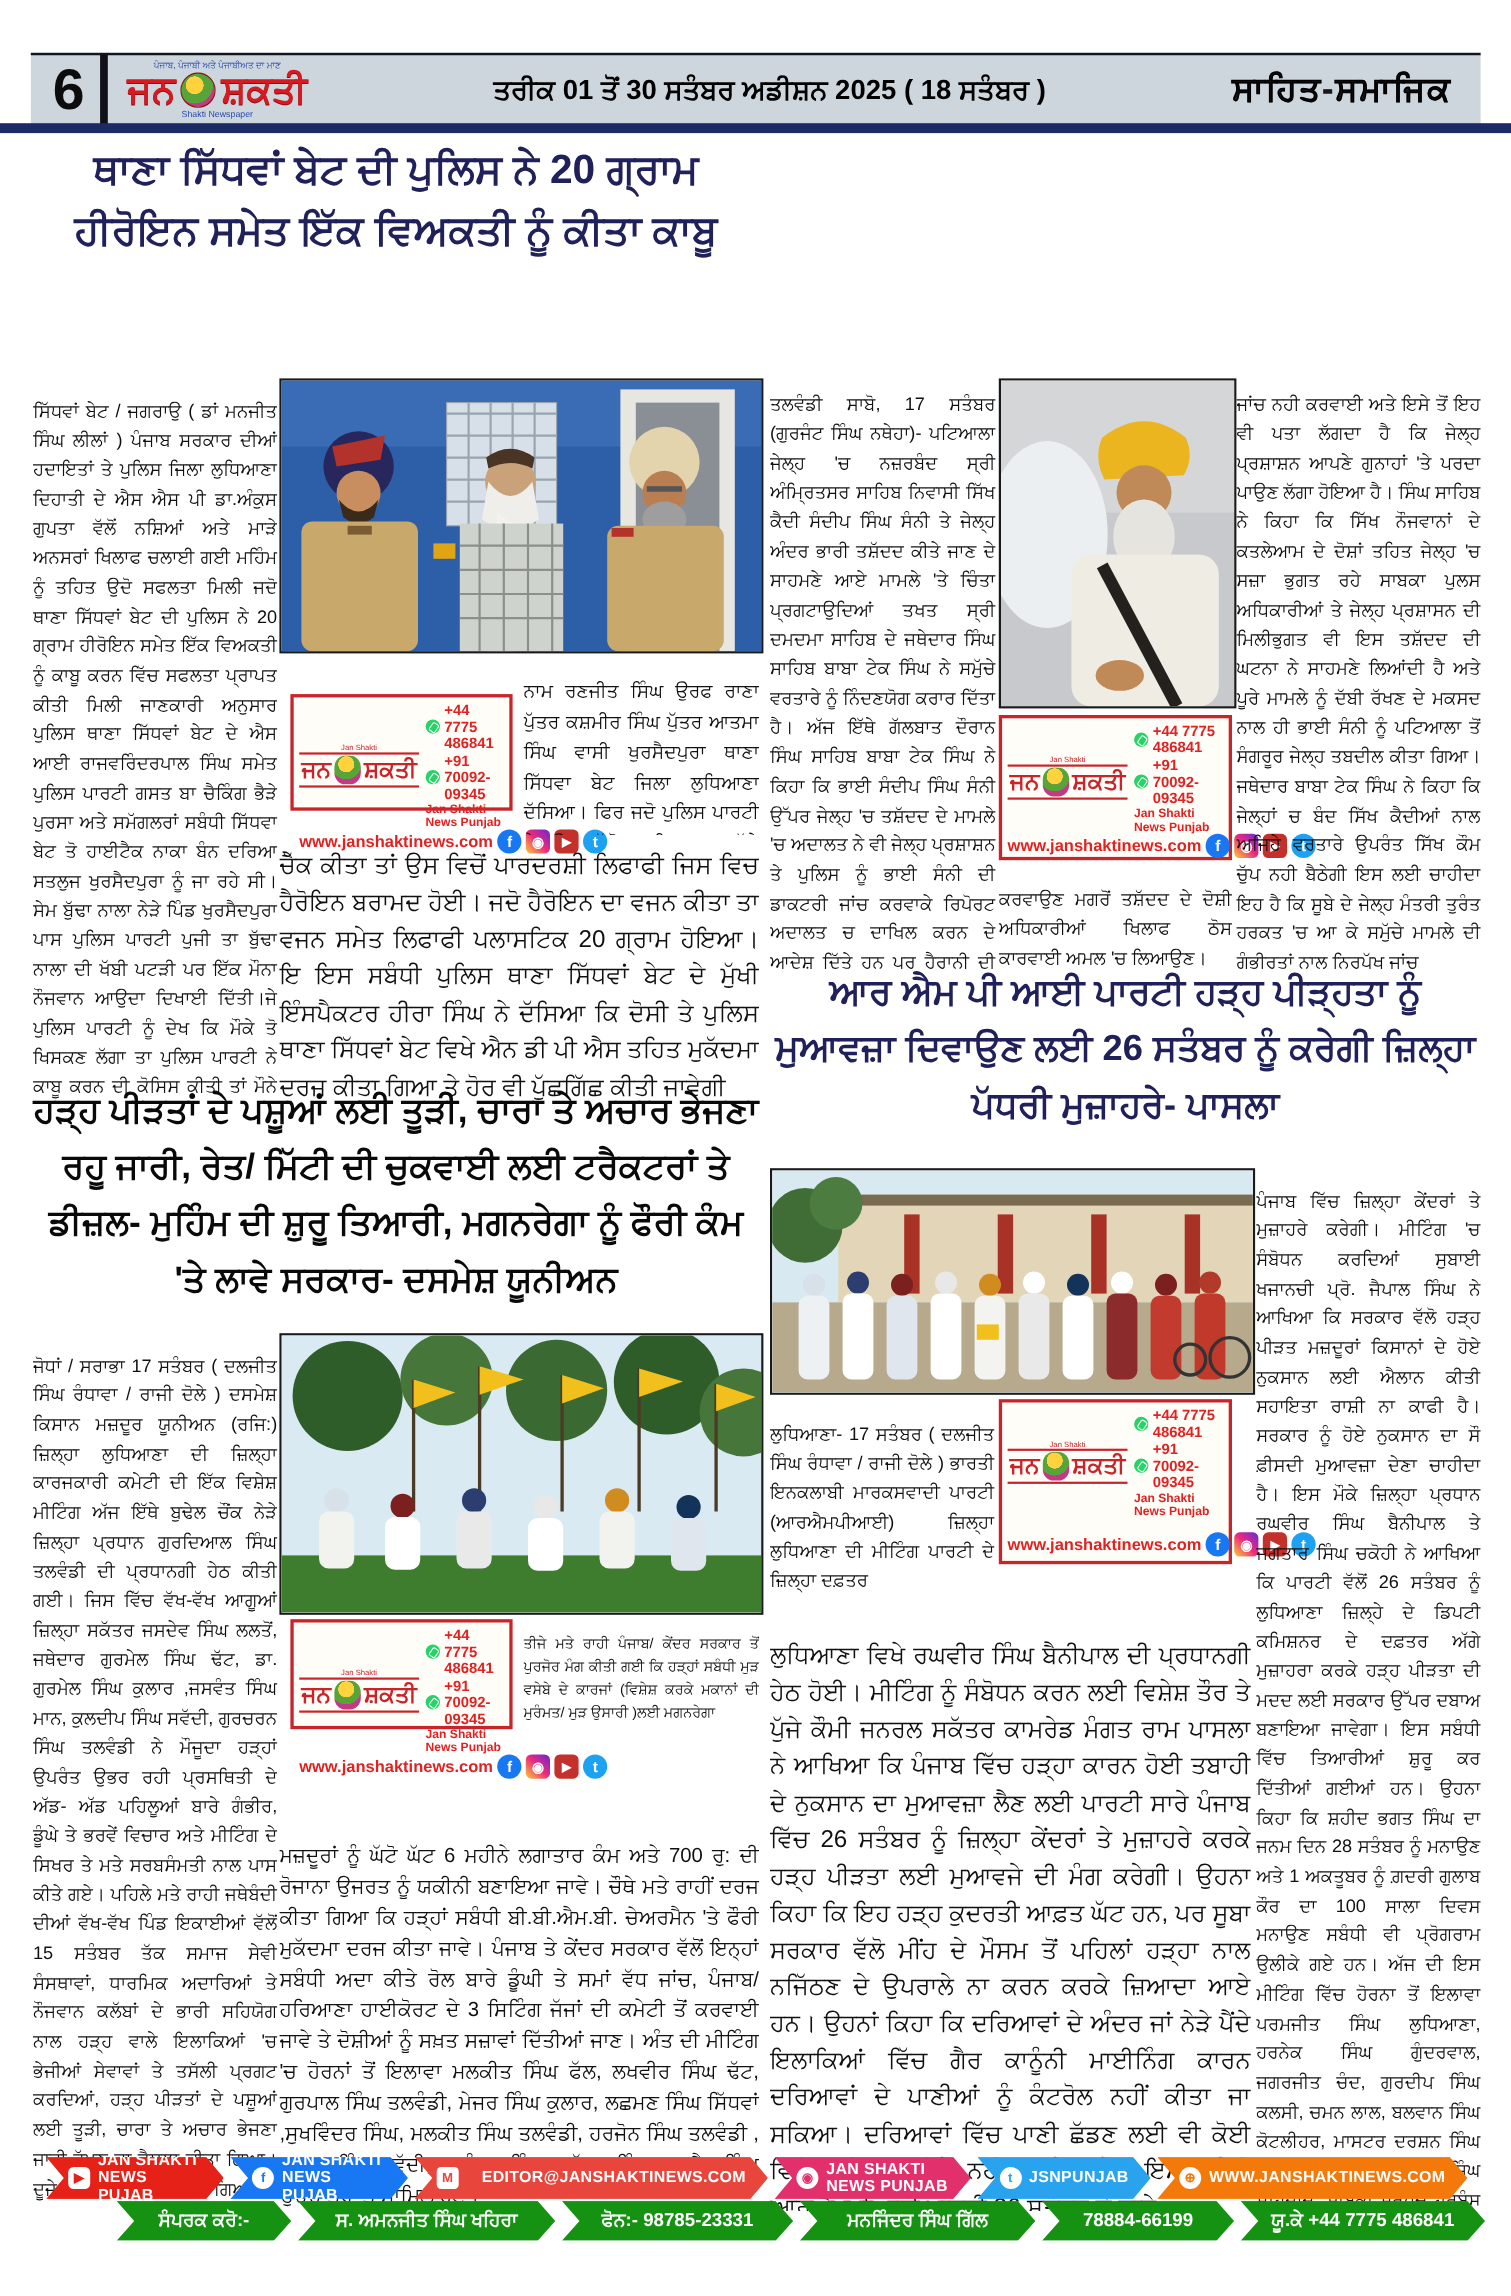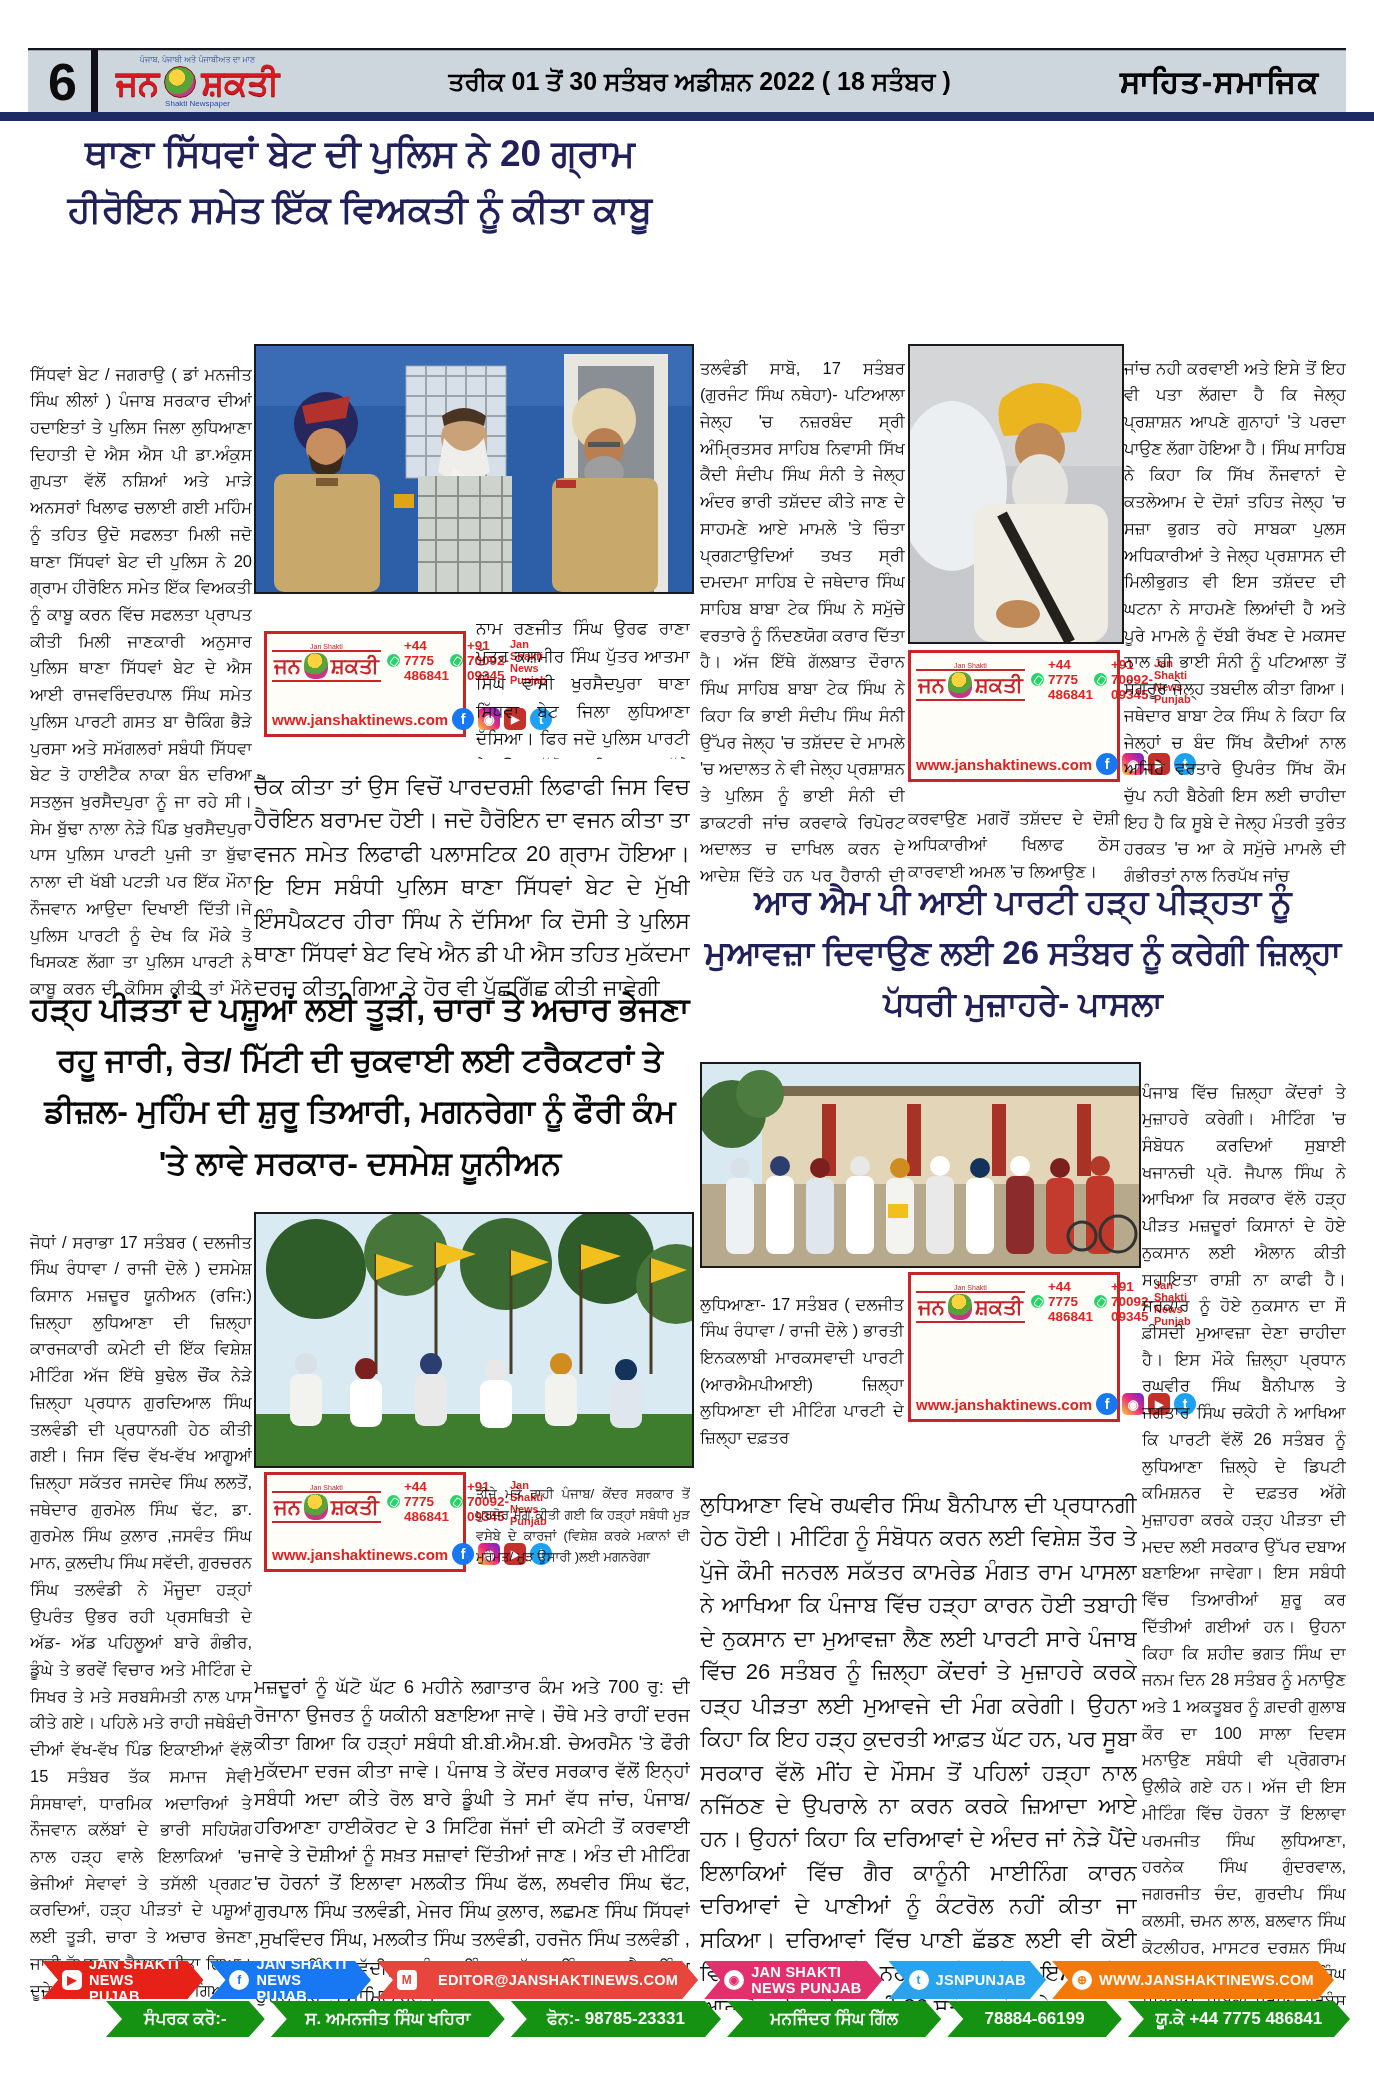--- a/index.html
+++ b/index.html
@@ -35,21 +35,21 @@
   
   .logobox{position:absolute;background:#fffdf8;border:3px solid #c8242a;box-sizing:border-box;
            display:flex;flex-direction:column;justify-content:space-between;padding:4px 5px;}
   .lb-top{display:flex;gap:6px;align-items:center;}
   .lb-brand{display:flex;flex-direction:column;align-items:center;flex:1;}
   .lb-script{font-size:7px;color:#c8242a;}
   .lb-words{display:flex;align-items:center;gap:3px;font-weight:bold;color:#c8242a;font-size:21px;
             border-top:2px solid #c8242a;border-bottom:2px solid #c8242a;padding:1px 2px;}
   .lb-emblem{width:24px;height:26px;border-radius:40%;
              background:radial-gradient(circle at 45% 30%, #ffd23e 0 32%, #58a33a 33% 60%, #c23a86 61% 100%);}
-  .lb-contact{display:flex;flex-direction:row;align-items:flex-start;gap:1px;}
+  .lb-contact{display:flex;flex-direction:column;align-items:flex-end;gap:1px;}
   .lb-phone{display:flex;align-items:center;gap:4px;font-weight:bold;color:#e02222;font-size:13.5px;}
   .wa{width:13px;height:13px;border-radius:50%;background:#25d366;position:relative;flex:none;}
   .wa::before{content:"";position:absolute;left:4px;top:3px;width:5px;height:7px;border:1.5px solid #fff;
               border-radius:2px;transform:rotate(35deg);}
   .lb-channel{font-size:11px;font-weight:bold;color:#e02222;}
   .lb-bottom{display:flex;align-items:center;gap:4px;}
   .lb-site{font-weight:bold;color:#e02222;font-size:15px;flex:1;}
   .si{width:22px;height:22px;border-radius:50%;display:inline-flex;align-items:center;justify-content:center;
       color:#fff;font-weight:bold;font-size:14px;flex:none;}
   .si-fb{background:#1877f2;border-radius:50%;}
@@ -86,21 +86,21 @@
     <div class="vrule"></div>
     <div class="mlogo">
       <span class="mlogo-tag">ਪੰਜਾਬ, ਪੰਜਾਬੀ ਅਤੇ ਪੰਜਾਬੀਅਤ ਦਾ ਮਾਣ</span>
       <span class="mlogo-words">
         <span>ਜਨ</span>
         <span class="memblem"></span>
         <span>ਸ਼ਕਤੀ</span>
       </span>
       <span class="mlogo-sub">Shakti Newspaper</span>
     </div>
-    <div class="mdate">ਤਰੀਕ 01 ਤੋਂ 30 ਸਤੰਬਰ ਅਡੀਸ਼ਨ 2022 ( 18 ਸਤੰਬਰ )</div>
+    <div class="mdate">ਤਰੀਕ 01 ਤੋਂ 30 ਸਤੰਬਰ ਅਡੀਸ਼ਨ 2025 ( 18 ਸਤੰਬਰ )</div>
     <div class="msection">ਸਾਹਿਤ-ਸਮਾਜਿਕ</div>
   </header>
   <div class="navybar"></div>
 
   <section class="article" style="left:30px;top:126px;width:660px;height:860px;">
     <h2 class="headline h-navy" style="width:660px;font-size:37px;line-height:1.5;">ਥਾਣਾ ਸਿੱਧਵਾਂ ਬੇਟ ਦੀ ਪੁਲਿਸ ਨੇ 20 ਗ੍ਰਾਮ ਹੀਰੋਇਨ ਸਮੇਤ ਇੱਕ ਵਿਅਕਤੀ ਨੂੰ ਕੀਤਾ ਕਾਬੂ</h2>
     <p class="para body-s" style="left:0;top:218px;width:222px;height:642px;">ਸਿੱਧਵਾਂ ਬੇਟ / ਜਗਰਾਉ ( ਡਾਂ ਮਨਜੀਤ ਸਿੰਘ ਲੀਲਾਂ ) ਪੰਜਾਬ ਸਰਕਾਰ ਦੀਆਂ ਹਦਾਇਤਾਂ ਤੇ ਪੁਲਿਸ ਜਿਲਾ ਲੁਧਿਆਣਾ ਦਿਹਾਤੀ ਦੇ ਐਸ ਐਸ ਪੀ ਡਾ.ਅੰਕੁਸ ਗੁਪਤਾ ਵੱਲੋਂ ਨਸ਼ਿਆਂ ਅਤੇ ਮਾੜੇ ਅਨਸਰਾਂ ਖਿਲਾਫ ਚਲਾਈ ਗਈ ਮਹਿੰਮ ਨੂੰ ਤਹਿਤ ਉਦੋ ਸਫਲਤਾ ਮਿਲੀ ਜਦੋ ਥਾਣਾ ਸਿੱਧਵਾਂ ਬੇਟ ਦੀ ਪੁਲਿਸ ਨੇ 20 ਗ੍ਰਾਮ ਹੀਰੋਇਨ ਸਮੇਤ ਇੱਕ ਵਿਅਕਤੀ ਨੂੰ ਕਾਬੂ ਕਰਨ ਵਿੱਚ ਸਫਲਤਾ ਪ੍ਰਾਪਤ ਕੀਤੀ ਮਿਲੀ ਜਾਣਕਾਰੀ ਅਨੁਸਾਰ ਪੁਲਿਸ ਥਾਣਾ ਸਿੱਧਵਾਂ ਬੇਟ ਦੇ ਐਸ ਆਈ ਰਾਜਵਰਿੰਦਰਪਾਲ ਸਿੰਘ ਸਮੇਤ ਪੁਲਿਸ ਪਾਰਟੀ ਗਸਤ ਬਾ ਚੈਕਿੰਗ ਭੈੜੇ ਪੁਰਸਾ ਅਤੇ ਸਮੱਗਲਰਾਂ ਸਬੰਧੀ ਸਿੱਧਵਾ ਬੇਟ ਤੋ ਹਾਈਟੈਕ ਨਾਕਾ ਬੰਨ ਦਰਿਆ ਸਤਲੁਜ ਖੁਰਸੈਦਪੁਰਾ ਨੂੰ ਜਾ ਰਹੇ ਸੀ। ਸੇਮ ਬੁੱਢਾ ਨਾਲਾ ਨੇੜੇ ਪਿੰਡ ਖੁਰਸੈਦਪੁਰਾ ਪਾਸ ਪੁਲਿਸ ਪਾਰਟੀ ਪੁਜੀ ਤਾ ਬੁੱਢਾ ਨਾਲਾ ਦੀ ਖੱਬੀ ਪਟੜੀ ਪਰ ਇੱਕ ਮੌਨਾ ਨੌਜਵਾਨ ਆਉਦਾ ਦਿਖਾਈ ਦਿੱਤੀ।ਜੇ ਪੁਲਿਸ ਪਾਰਟੀ ਨੂੰ ਦੇਖ ਕਿ ਮੌਕੇ ਤੋ ਖਿਸਕਣ ਲੱਗਾ ਤਾ ਪੁਲਿਸ ਪਾਰਟੀ ਨੇ ਕਾਬੂ ਕਰਨ ਦੀ ਕੋਸਿਸ ਕੀਤੀ ਤਾਂ ਮੌਨੇ ਨੌਜਵਾਨ ਨੇ ਆਪਣੇ ਹੱਥ ਵਿੱਚ ਇੱਕ ਫੜੀ ਪਲਾਸਟਿਕ ਲਿਫਾਫੀ ਵਜਨਦਾਰ ਨੂੰ ਧਰਤੀ ਪਰ ਸੁੱਟ ਦਿੱਤੀ ਅਤੇ ਫਿਰ ਉਸਦਾ ਨਾਮ ਪਤਾ ਪੁੱਛਿਆ ਜਿਸ ਨੇ ਆਪਣਾ</p>
     <svg class="photo" style="left:224px;top:218px;" width="436" height="246" viewBox="0 0 436 246">
       <rect width="436" height="246" fill="#2d5fa8"></rect>
       <rect x="0" y="0" width="436" height="60" fill="#3a6cb5"></rect>

